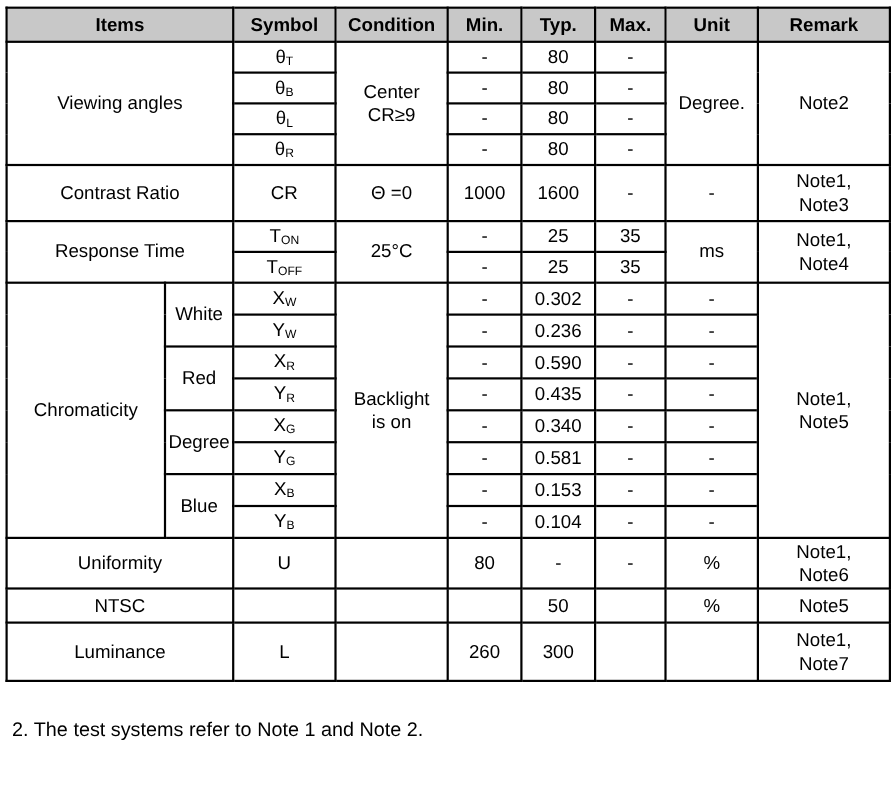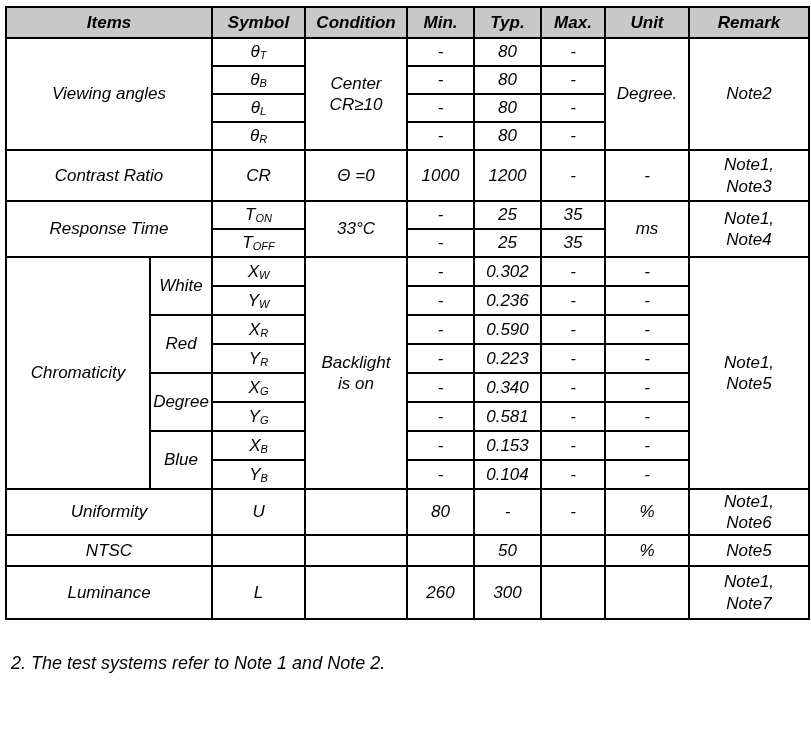--- a/index.html
+++ b/index.html
@@ -9,21 +9,20 @@
     font-family: "Liberation Sans", "DejaVu Sans", sans-serif;
     color: #000000;
     width: 811px;
     height: 734px;
   }
   .page {
     width: 811px;
     height: 586px;
     box-sizing: border-box;
     padding: 6px 12px 0 5px;
-    font-style: italic;
   }
   table.spec {
     border-collapse: collapse;
     table-layout: fixed;
     width: 803px;
     font-size: 17px;
   }
   table.spec th, table.spec td {
     border: 2px solid #000000;
     text-align: center;
@@ -94,21 +93,21 @@
       <th>Typ.</th>
       <th>Max.</th>
       <th>Unit</th>
       <th>Remark</th>
     </tr>
 
     <tr class="r28">
       <td colspan="2" rowspan="4">Viewing angles</td>
       <td><span>θ</span><span class="sb">T</span></td>
       <td rowspan="4" class="pre">Center
-CR≥10</td>
+CR≥9</td>
       <td>-</td>
       <td>80</td>
       <td>-</td>
       <td rowspan="4">Degree.</td>
       <td rowspan="4">Note2</td>
     </tr>
     <tr class="r28">
       <td><span>θ</span><span class="sb">B</span></td>
       <td>-</td>
       <td>80</td>
@@ -125,31 +124,31 @@
       <td>-</td>
       <td>80</td>
       <td>-</td>
     </tr>
 
     <tr class="r51">
       <td colspan="2">Contrast Ratio</td>
       <td>CR</td>
       <td>Θ =0</td>
       <td>1000</td>
-      <td>1200</td>
+      <td>1600</td>
       <td>-</td>
       <td>-</td>
       <td class="pre">Note1,
 Note3</td>
     </tr>
 
     <tr class="r28">
       <td colspan="2" rowspan="2">Response Time</td>
       <td><span>T</span><span class="sb">ON</span></td>
-      <td rowspan="2">33°C</td>
+      <td rowspan="2">25°C</td>
       <td>-</td>
       <td>25</td>
       <td>35</td>
       <td rowspan="2">ms</td>
       <td rowspan="2" class="pre">Note1,
 Note4</td>
     </tr>
     <tr class="r28">
       <td><span>T</span><span class="sb">OFF</span></td>
       <td>-</td>
@@ -181,21 +180,21 @@
       <td rowspan="2" class="colorcell">Red</td>
       <td><span>X</span><span class="sb">R</span></td>
       <td>-</td>
       <td>0.590</td>
       <td>-</td>
       <td>-</td>
     </tr>
     <tr class="r29">
       <td><span>Y</span><span class="sb">R</span></td>
       <td>-</td>
-      <td>0.223</td>
+      <td>0.435</td>
       <td>-</td>
       <td>-</td>
     </tr>
     <tr class="r29">
       <td rowspan="2" class="colorcell">Degree</td>
       <td><span>X</span><span class="sb">G</span></td>
       <td>-</td>
       <td>0.340</td>
       <td>-</td>
       <td>-</td>

